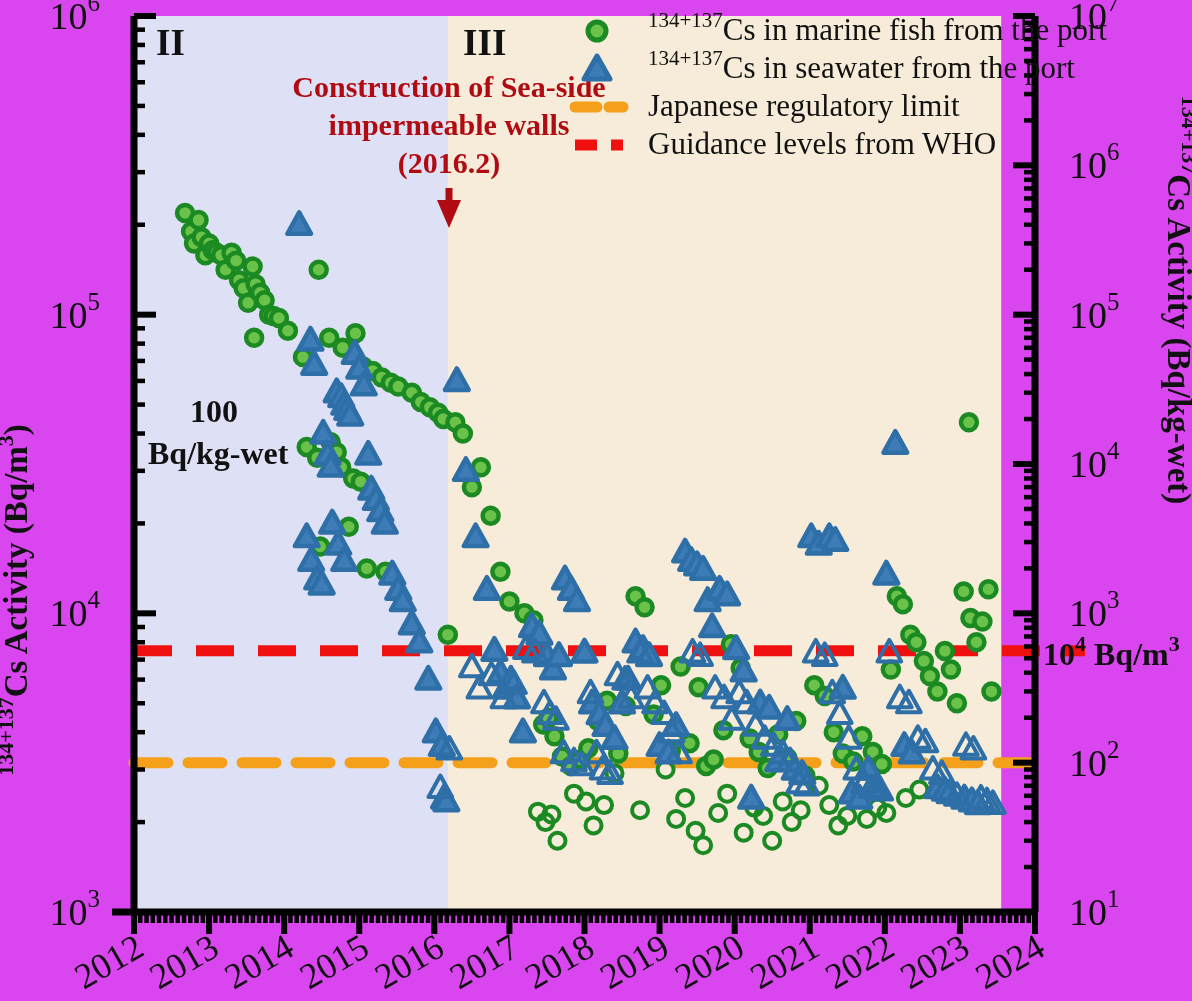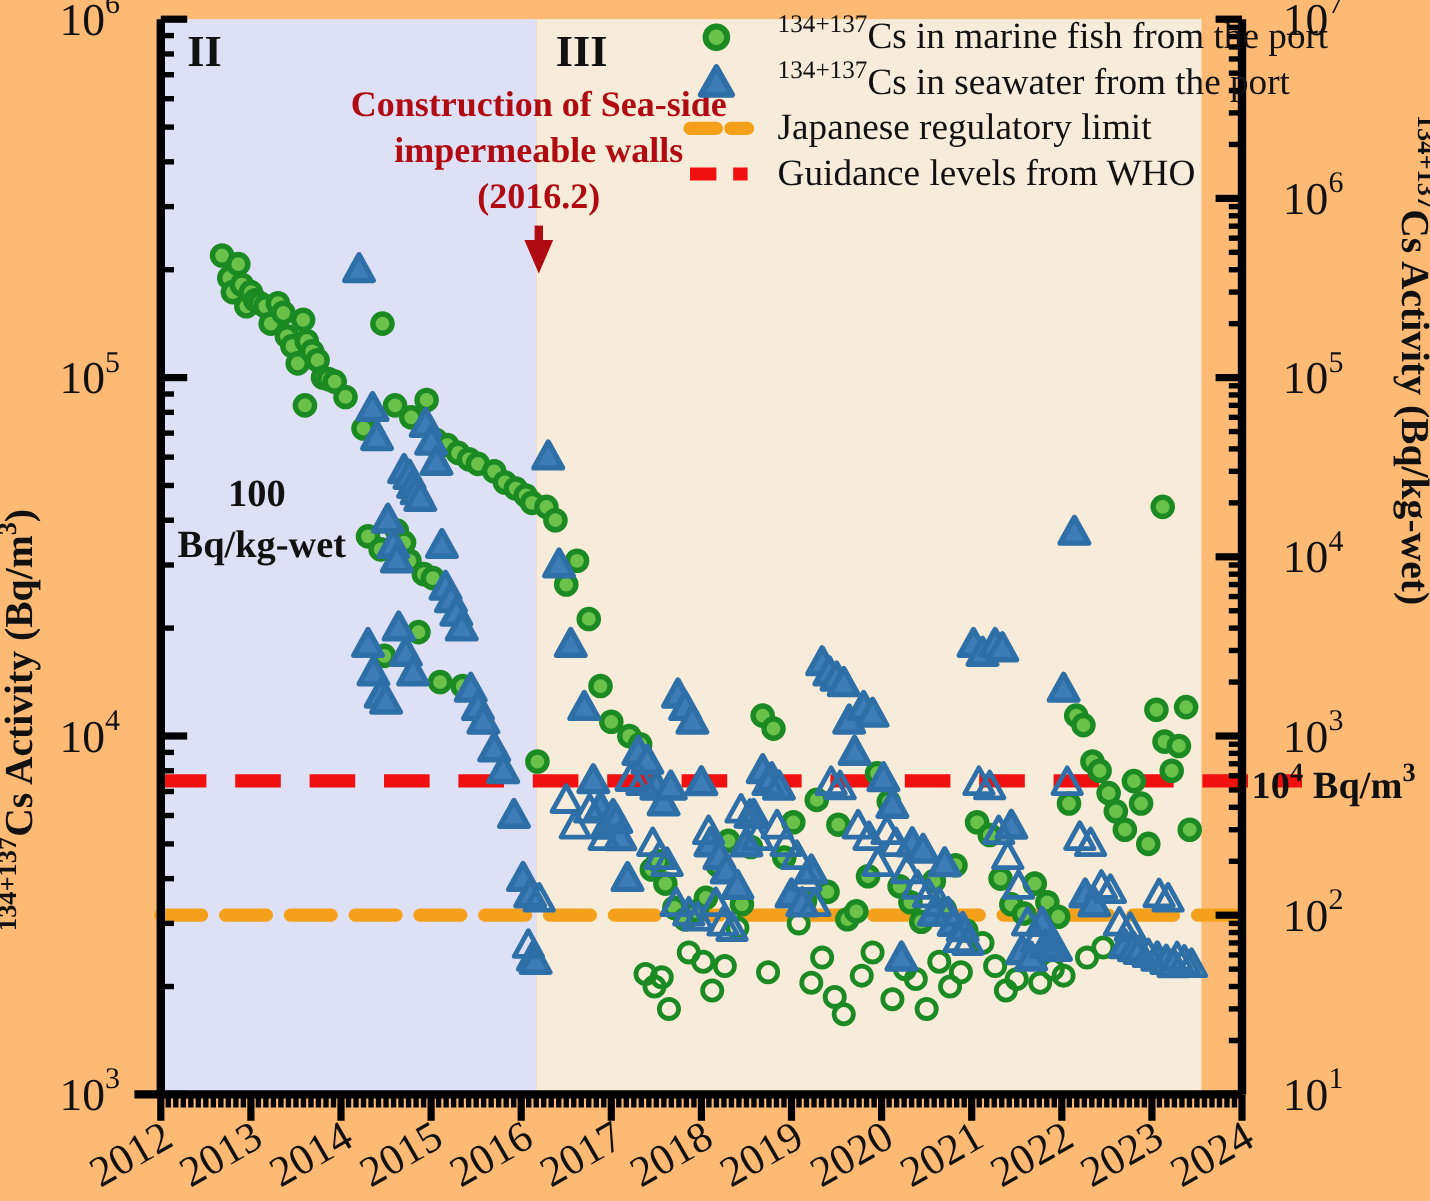--- a/index.html
+++ b/index.html
@@ -1,17 +1,17 @@
 <!DOCTYPE html>
 <html><head>
 <meta charset="utf-8">
 <style>
   html,body{margin:0;padding:0;background:#ffffff;}
   body{width:1192px;height:1001px;overflow:hidden;font-family:"Liberation Serif",serif;}
-  #root{position:relative;width:1192px;height:1001px;background:#fdba74;}
+  #root{position:relative;width:1192px;height:1001px;background:#d946ef;}
   svg{display:block;}
 </style>
 </head>
 <body>
 
 <div id="root">
   <svg id="chart" width="1192" height="1001" xmlns="http://www.w3.org/2000/svg">
       <g>
         <rect x="134" y="16" width="313.0975000000055" height="896" fill="#DEE0F5"></rect>
         <rect x="447.0975000000055" y="16" width="554.1149999999911" height="896" fill="#F7ECD9"></rect>

